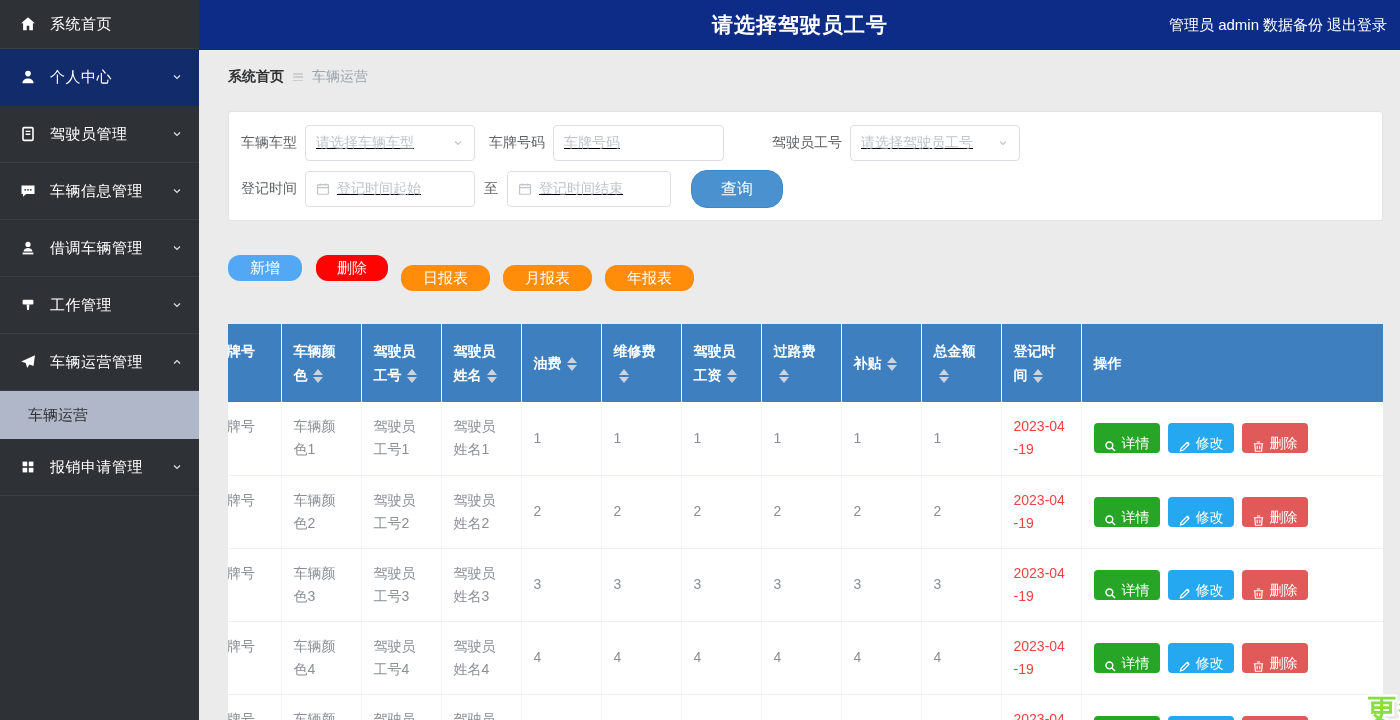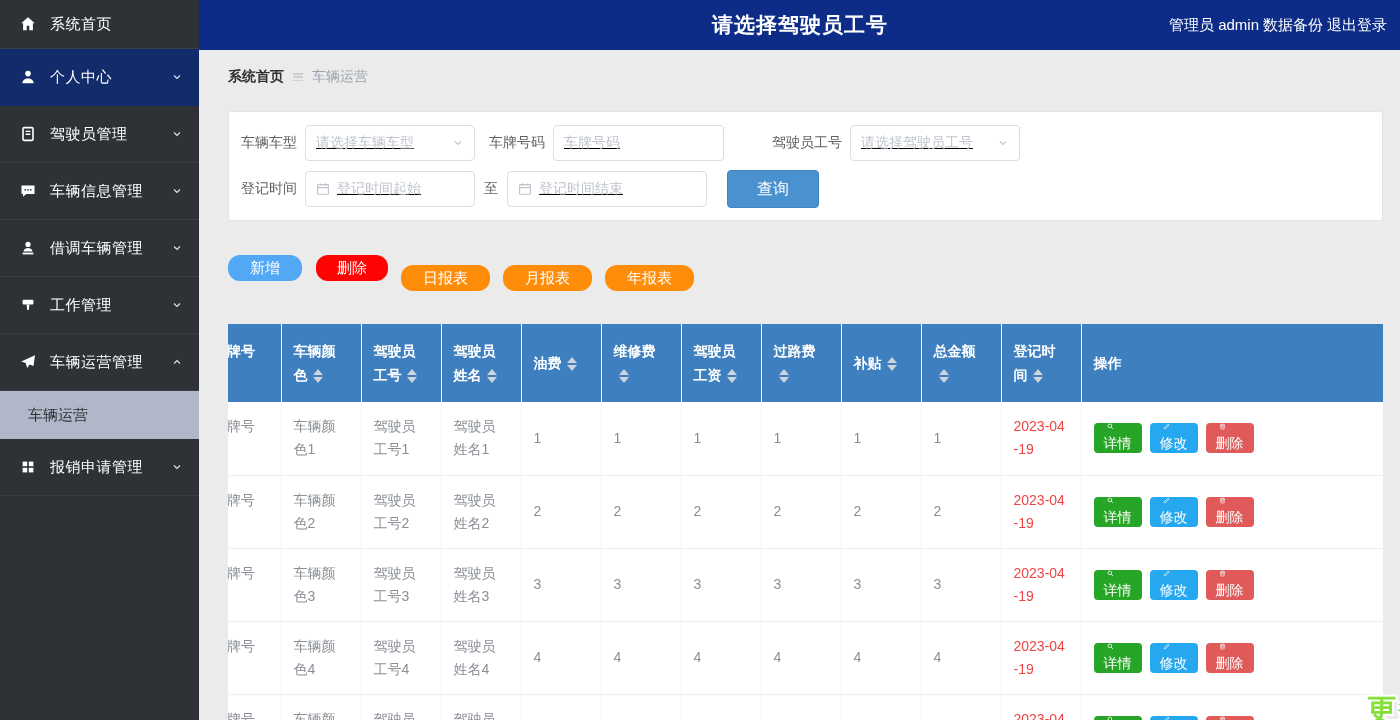--- a/index.html
+++ b/index.html
@@ -45,25 +45,25 @@
     border-radius:3px; padding:12px 12px 12px 12px; }
   .f-row { display:flex; align-items:center; height:38px; }
   .f-row + .f-row { margin-top:8px; }
   .f-label { font-size:14px; color:#606266; margin-right:8px; white-space:nowrap; }
   .fake-select,.fake-input { height:36px; background:#fff; border:1px solid #dcdfe6;
     border-radius:4px; display:flex; align-items:center; padding:0 10px; cursor:text;text-decoration:underline; }
   .fake-select { cursor:pointer; }
   .ph { color:#bfc4cc; font-size:14px; flex:1; white-space:nowrap; overflow:hidden; }
   .sel-arrow { width:12px; height:12px; margin-left:6px; flex:0 0 12px; }
   .cal-ico { width:14px; height:14px; margin-right:7px; flex:0 0 14px; }
-  .w170{width:170px;} .w171{width:171px;} .w164{width:200px;}
+  .w170{width:170px;} .w171{width:171px;} .w164{width:164px;}
   .gap14{margin-left:14px;} .gap48{margin-left:48px;}
   .to-label { margin:0 9px; font-size:14px; color:#606266; }
   .search-btn { margin-left:20px; width:92px; height:38px; background:#4a92cf;
-    border:1px solid #3f85c4; border-radius:4px; color:#fff; font-size:16px;
+    border:1px solid #3f85c4; border-radius:16px; color:#fff; font-size:16px;
     cursor:pointer; font-family:inherit; }
 
   
   .toolbar { margin-top:24px; display:flex; align-items:center; }
   .tb-btn { height:26px; border:none; border-radius:12px; color:#fff; font-size:15px;
     cursor:pointer; font-family:inherit; }
   .btn-add { width:74px; background:#53a8f5; }
   .btn-del { width:72px; background:#ff0202; margin-left:14px; }
   .btn-rep { width:89px; background:#ff8d0a; margin-left:13px;margin-top:20px; }
 
@@ -82,22 +82,22 @@
     border-right:5px solid transparent; }
   .caret .up { border-bottom:6px solid #ccd3dc; margin-bottom:2px; }
   .caret .dn { border-top:6px solid #ccd3dc; }
   tbody td { height:73px; font-size:14px; color:#8a8f96; padding:4px 12px;
     vertical-align:middle; border-bottom:1px solid #ebeef5;
     border-left:1px solid #f2f4f8; line-height:23px; background:#fff; }
   tbody td:first-child { border-left:none; }
   td.date-cell { word-break:break-all; color:#ef4444; }
   .row-actions { display:flex; gap:8px; align-items:center; }
   .act-btn { height:30px; border:none; border-radius:4px; color:#fff; font-size:14px;
-    display:inline-flex; align-items:flex-start; gap:5px; padding:0 10px;
-    cursor:pointer; font-family:inherit; white-space:nowrap;flex-direction:column; }
+    display:inline-flex; align-items:flex-end; gap:5px; padding:0 10px;
+    cursor:pointer; font-family:inherit; white-space:nowrap; }
   .act-detail { background:#27a527; }
   .act-edit { background:#25a8f0; }
   .act-delete { background:#e05a5a; }
   .act-btn svg { width:13px; height:13px; }
 
   
   .watermark { position:absolute; left:1168px; top:643px; z-index:50;
     font-size:30px; font-weight:bold; line-height:1.12; color:#86df3a;
     text-shadow:-2px -2px 0 #fff,2px -2px 0 #fff,-2px 2px 0 #fff,2px 2px 0 #fff,
       0 0 3px #fff; pointer-events:none; white-space:nowrap; }

